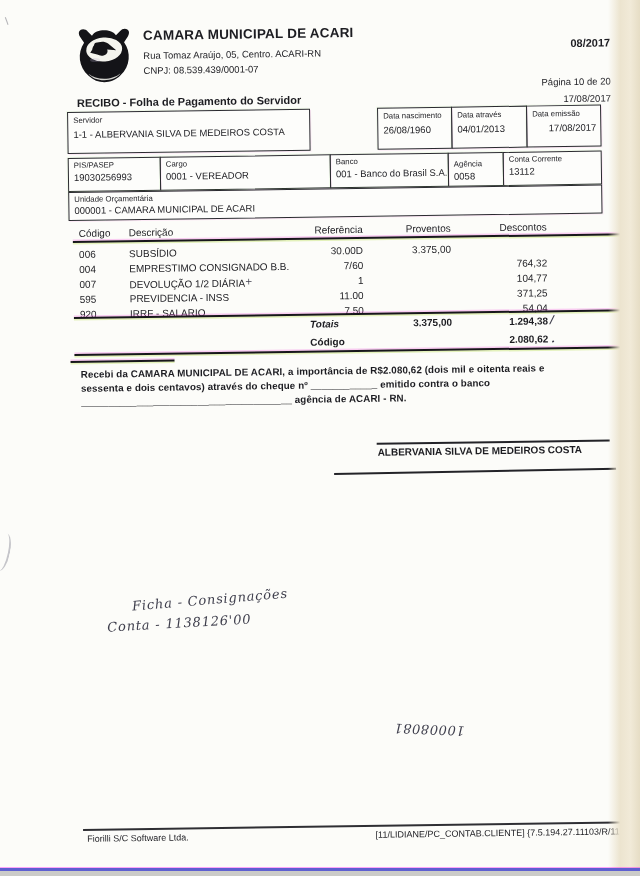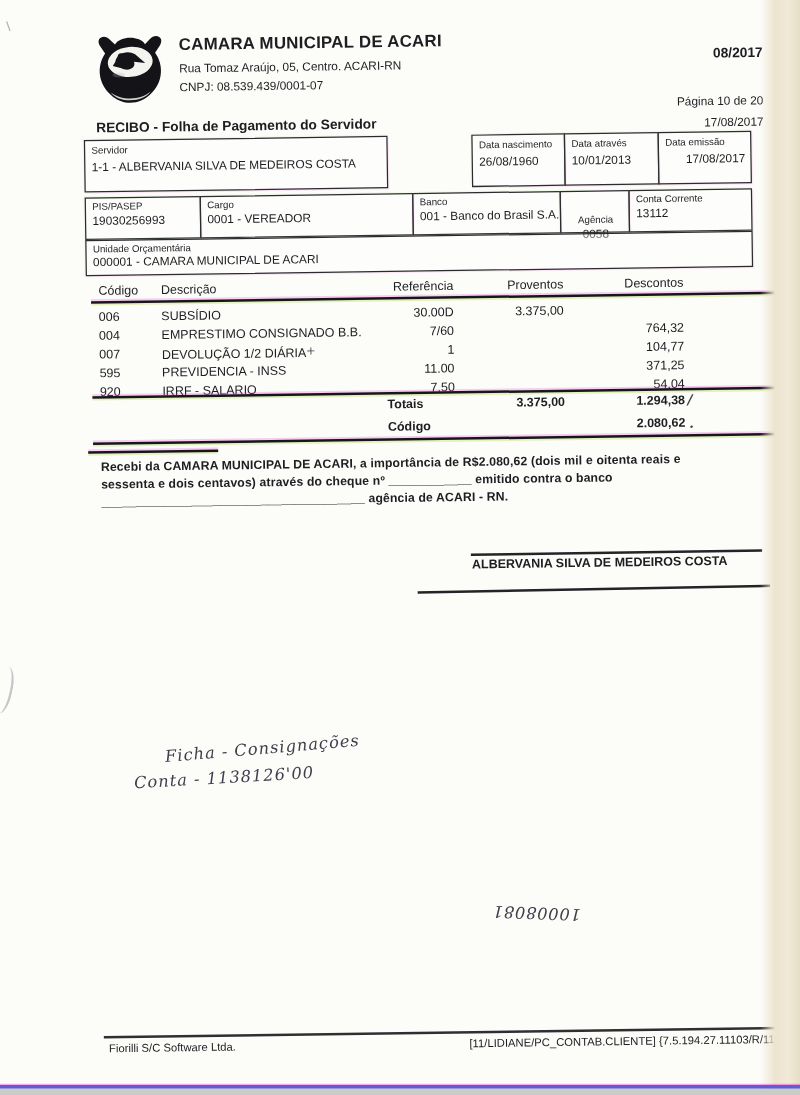--- a/index.html
+++ b/index.html
@@ -91,40 +91,40 @@
     <div class="cell" style="left:68px;top:112px;width:243px;height:42px;">
       <span class="lbl">Servidor</span>
       <span class="val">1-1 - ALBERVANIA SILVA DE MEDEIROS COSTA</span>
     </div>
     <div class="cell" style="left:378px;top:112px;width:75px;height:42px;">
       <span class="lbl">Data nascimento</span>
       <span class="val">26/08/1960</span>
     </div>
     <div class="cell" style="left:452px;top:112px;width:76px;height:42px;">
       <span class="lbl">Data através</span>
-      <span class="val">10/01/2013</span>
+      <span class="val">04/01/2013</span>
     </div>
     <div class="cell" style="left:527px;top:112px;width:75px;height:42px;">
       <span class="lbl">Data emissão</span>
       <span class="val r">17/08/2017</span>
     </div>
 
     <div class="cell" style="left:68px;top:158px;width:93px;height:34px;padding-top:2px;">
       <span class="lbl">PIS/PASEP</span>
       <span class="val" style="margin-top:2px;">19030256993</span>
     </div>
     <div class="cell" style="left:160px;top:158px;width:171px;height:34px;padding-top:2px;">
       <span class="lbl">Cargo</span>
       <span class="val" style="margin-top:2px;">0001 - VEREADOR</span>
     </div>
     <div class="cell" style="left:330px;top:158px;width:119px;height:34px;padding-top:2px;">
       <span class="lbl">Banco</span>
       <span class="val" style="margin-top:2px;">001 - Banco do Brasil S.A.</span>
     </div>
-    <div class="cell" style="left:448px;top:158px;width:56px;height:34px;padding-top:18px;text-align:center;">
+    <div class="cell" style="left:448px;top:158px;width:56px;height:34px;padding-top:6px;">
       <span class="lbl">Agência</span>
       <span class="val" style="margin-top:2px;">0058</span>
     </div>
     <div class="cell" style="left:503px;top:158px;width:99px;height:34px;padding-top:2px;">
       <span class="lbl">Conta Corrente</span>
       <span class="val" style="margin-top:2px;">13112</span>
     </div>
 
     <div class="cell" style="left:68px;top:192px;width:534px;height:29px;padding-top:2px;">
       <span class="lbl">Unidade Orçamentária</span>
@@ -171,21 +171,21 @@
     <div class="prow" style="top:309px;">
       <span class="col-cod">920</span>
       <span class="col-desc">IRRF - SALARIO</span>
       <span class="col-ref">7.50</span>
       <span class="col-prov"></span>
       <span class="col-dsc">54,04</span>
     </div>
 
     <div class="rule" style="left:72px;top:317px;width:552px;"></div>
     <div class="prow b" style="top:322px;">
-      <span class="abs" style="left:308px;">Totais</span>
+      <span class="abs" style="left:308px;font-style:italic;">Totais</span>
       <span class="col-prov">3.375,00</span>
       <span class="col-dsc">1.294,38</span>
       <span class="abs pen" style="left:548px;top:-2px;font-size:11px;">/</span>
     </div>
     <div class="prow b" style="top:340px;">
       <span class="abs" style="left:308px;">Código</span>
       <span class="col-dsc">2.080,62</span>
       <span class="abs pen" style="left:549px;top:2px;font-size:11px;">·</span>
     </div>
     <div class="rule" style="left:72px;top:354px;width:552px;"></div>

